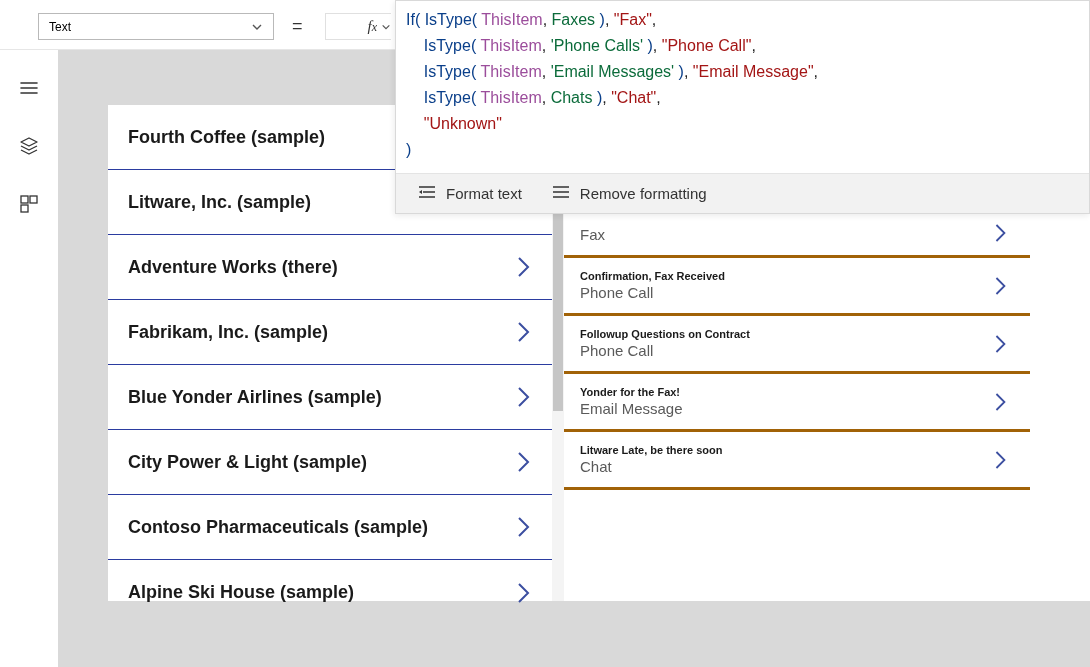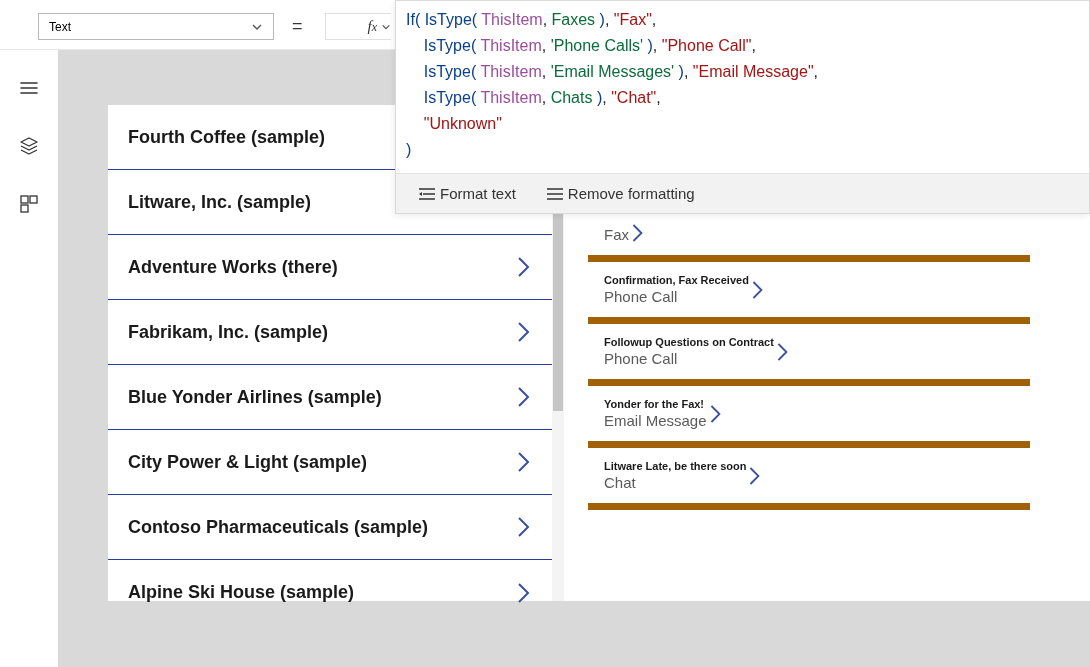--- a/index.html
+++ b/index.html
@@ -97,21 +97,21 @@
     height: 40px;
     background: #f2f2f2;
     border-top: 1px solid #e4e4e4;
     display: flex;
     align-items: center;
     gap: 30px;
     padding: 0 22px;
     font-size: 15px;
     color: #333;
   }
-  .ft-btn { display: flex; align-items: center; gap: 4px; cursor: pointer; }
+  .ft-btn { display: flex; align-items: flex-start; gap: 10px; cursor: pointer; }
   .canvas {
     position: absolute;
     left: 58px; top: 50px;
     width: 1032px; height: 617px;
     background: #d9d9d9;
     padding: 14px 0 0 0;
   }
   .canvas-inner {
     position: absolute;
     left: 50px; top: 55px;
@@ -158,25 +158,25 @@
   .left-list .row:first-child { border-top: none; }
   .row-title {
     font-size: 18px;
     font-weight: 600;
     color: #1a1a1a;
   }
   .chev {
     color: #3b4ea0;
   }
   .right-list .drow {
-    border-bottom: 7px solid #a16207;
+    border-bottom: 3px solid #a16207;
     padding: 12px 22px 12px 16px;
     display: flex;
     align-items: center;
-    margin-left: 24px;
+    justify-content: space-between;
   }
   .right-list .first-partial {
     padding: 6px 22px 10px 16px;
   }
   .dtext { display: flex; flex-direction: column; }
   .dtitle { font-size: 11px; font-weight: 700; color: #1a1a1a; }
   .dsub { font-size: 15px; color: #5a5a5a; margin-top: 2px; }
   svg { display: block; }
 </style>
 </head>

